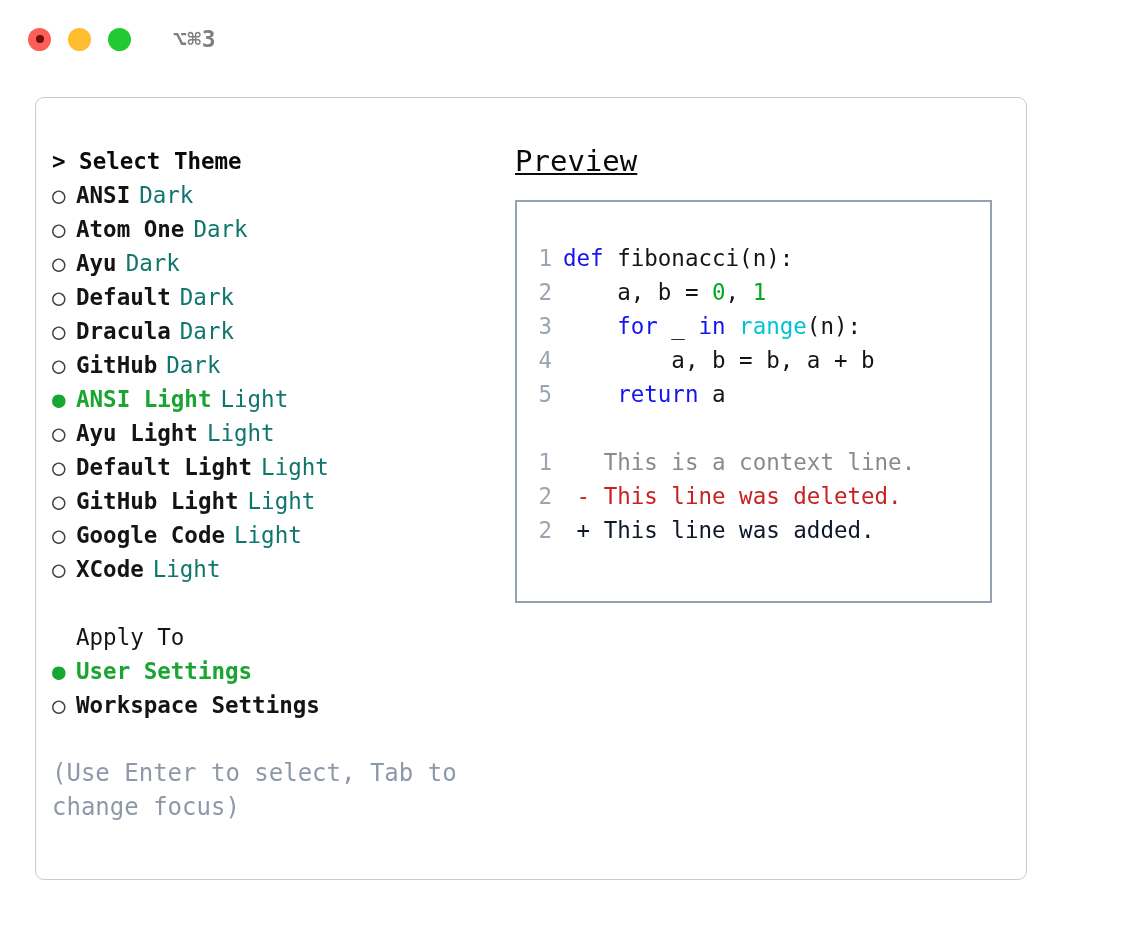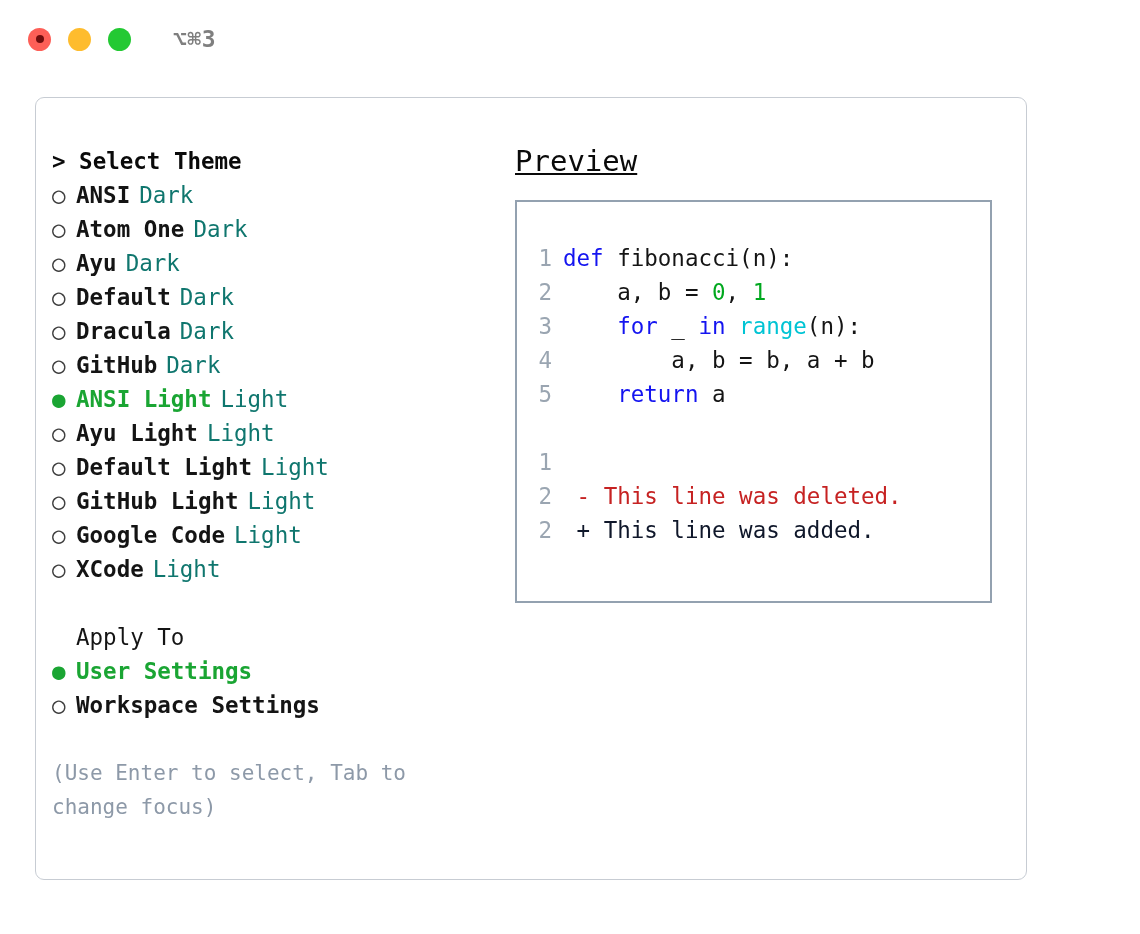--- a/index.html
+++ b/index.html
@@ -148,21 +148,21 @@
     line-height: 34px;
     font-size: 22.5px;
     white-space: pre;
   }
   .apply-name { color: #141414; font-weight: bold; }
   .apply-row.selected .apply-name { color: #1aa533; }
 
   .hint {
     margin-top: 34px;
     width: 412px;
-    font-size: 21px;
+    font-size: 24px;
     line-height: 34px;
     color: #8d99a8;
   }
 
   
   .right-col {
     position: absolute;
     left: 479px; top: 46px;
     width: 490px;
   }
@@ -272,21 +272,21 @@
           <div class="code-area">
             <div id="code-block">
                 <div class="code-line"><span class="lineno">1</span><span class="code-text"><span class="tok-kw">def</span><span class="tok-pl"> fibonacci(n):</span></span></div>
                 <div class="code-line"><span class="lineno">2</span><span class="code-text"><span class="tok-pl">    a, b = </span><span class="tok-num">0</span><span class="tok-pl">, </span><span class="tok-num">1</span></span></div>
                 <div class="code-line"><span class="lineno">3</span><span class="code-text"><span class="tok-pl">    </span><span class="tok-kw">for</span><span class="tok-pl"> _ </span><span class="tok-kw">in</span><span class="tok-pl"> </span><span class="tok-fn">range</span><span class="tok-pl">(n):</span></span></div>
                 <div class="code-line"><span class="lineno">4</span><span class="code-text"><span class="tok-pl">        a, b = b, a + b</span></span></div>
                 <div class="code-line"><span class="lineno">5</span><span class="code-text"><span class="tok-pl">    </span><span class="tok-kw">return</span><span class="tok-pl"> a</span></span></div>
               </div>
             <div class="gap-line"></div>
             <div id="diff-block">
-                <div class="code-line"><span class="lineno">1</span></div>
+                <div class="code-line"><span class="lineno">1</span><span class="diff-ctx"><span>  </span><span> This is a context line.</span></span></div>
                 <div class="code-line"><span class="lineno">2</span><span class="diff-del"><span> -</span><span> This line was deleted.</span></span></div>
                 <div class="code-line"><span class="lineno">2</span><span class="diff-add"><span> +</span><span> This line was added.</span></span></div>
               </div>
           </div>
         </div>
       </div>
 
     </div>
   </div>
 </div>

